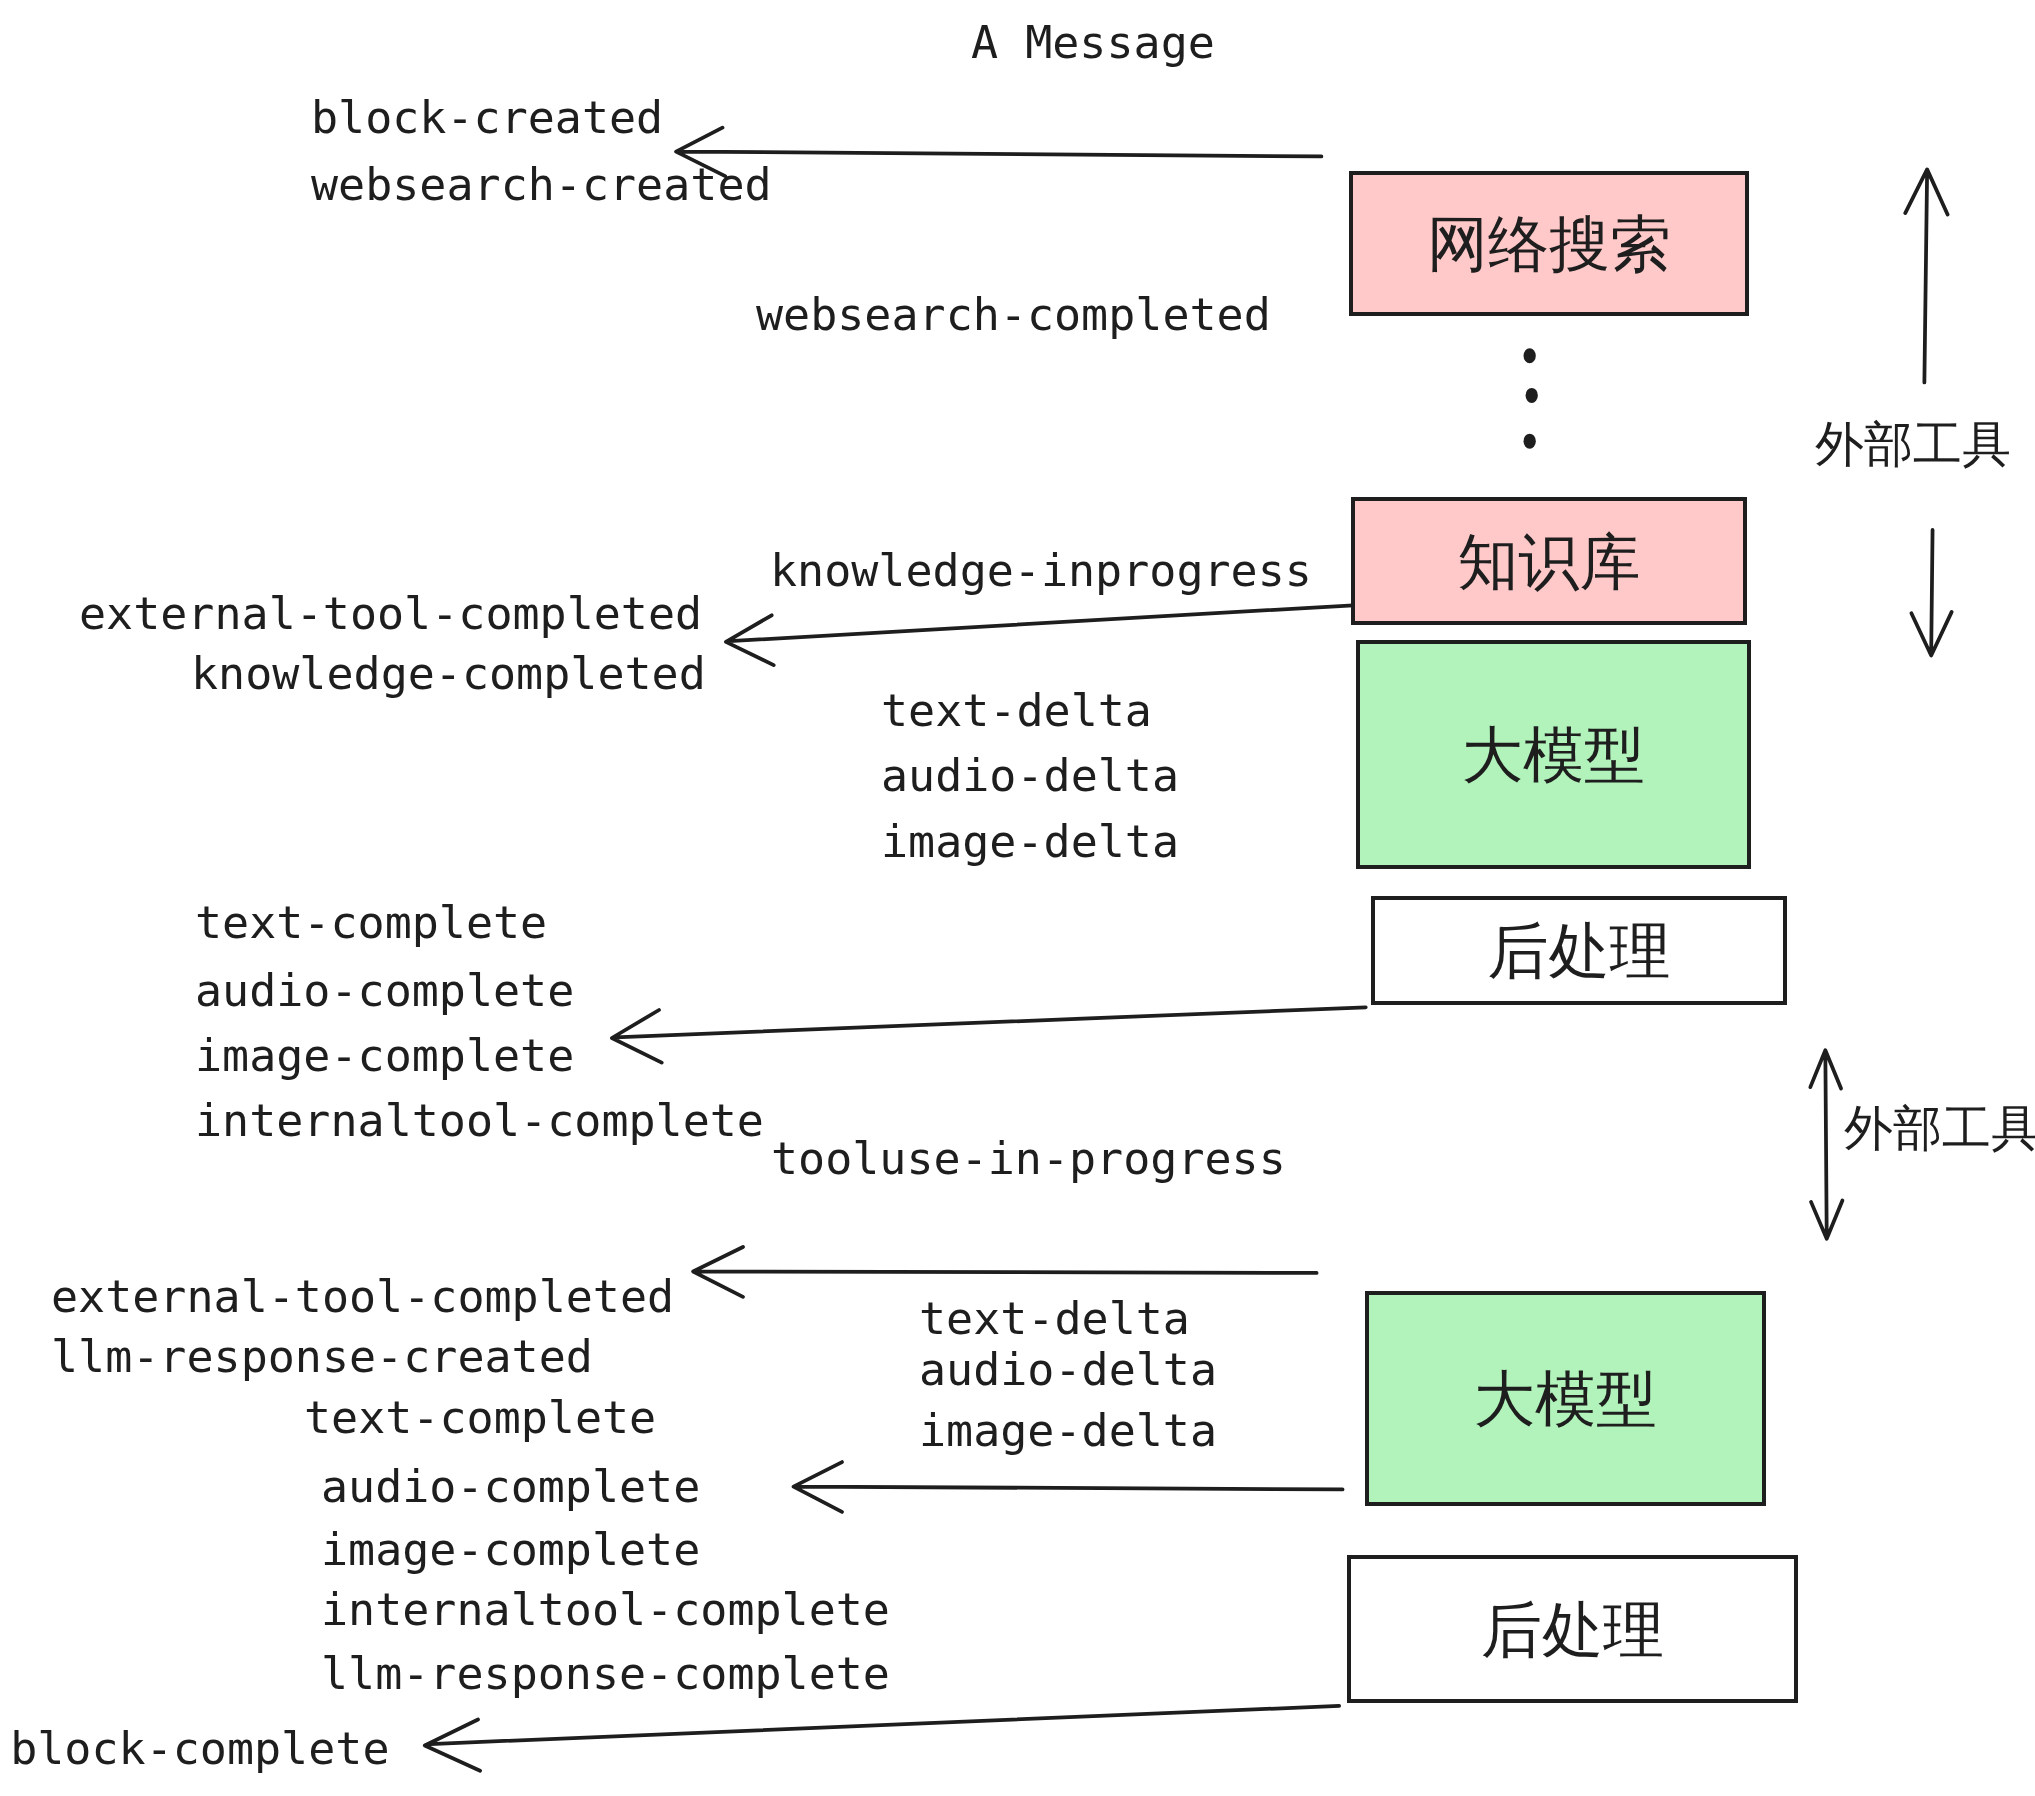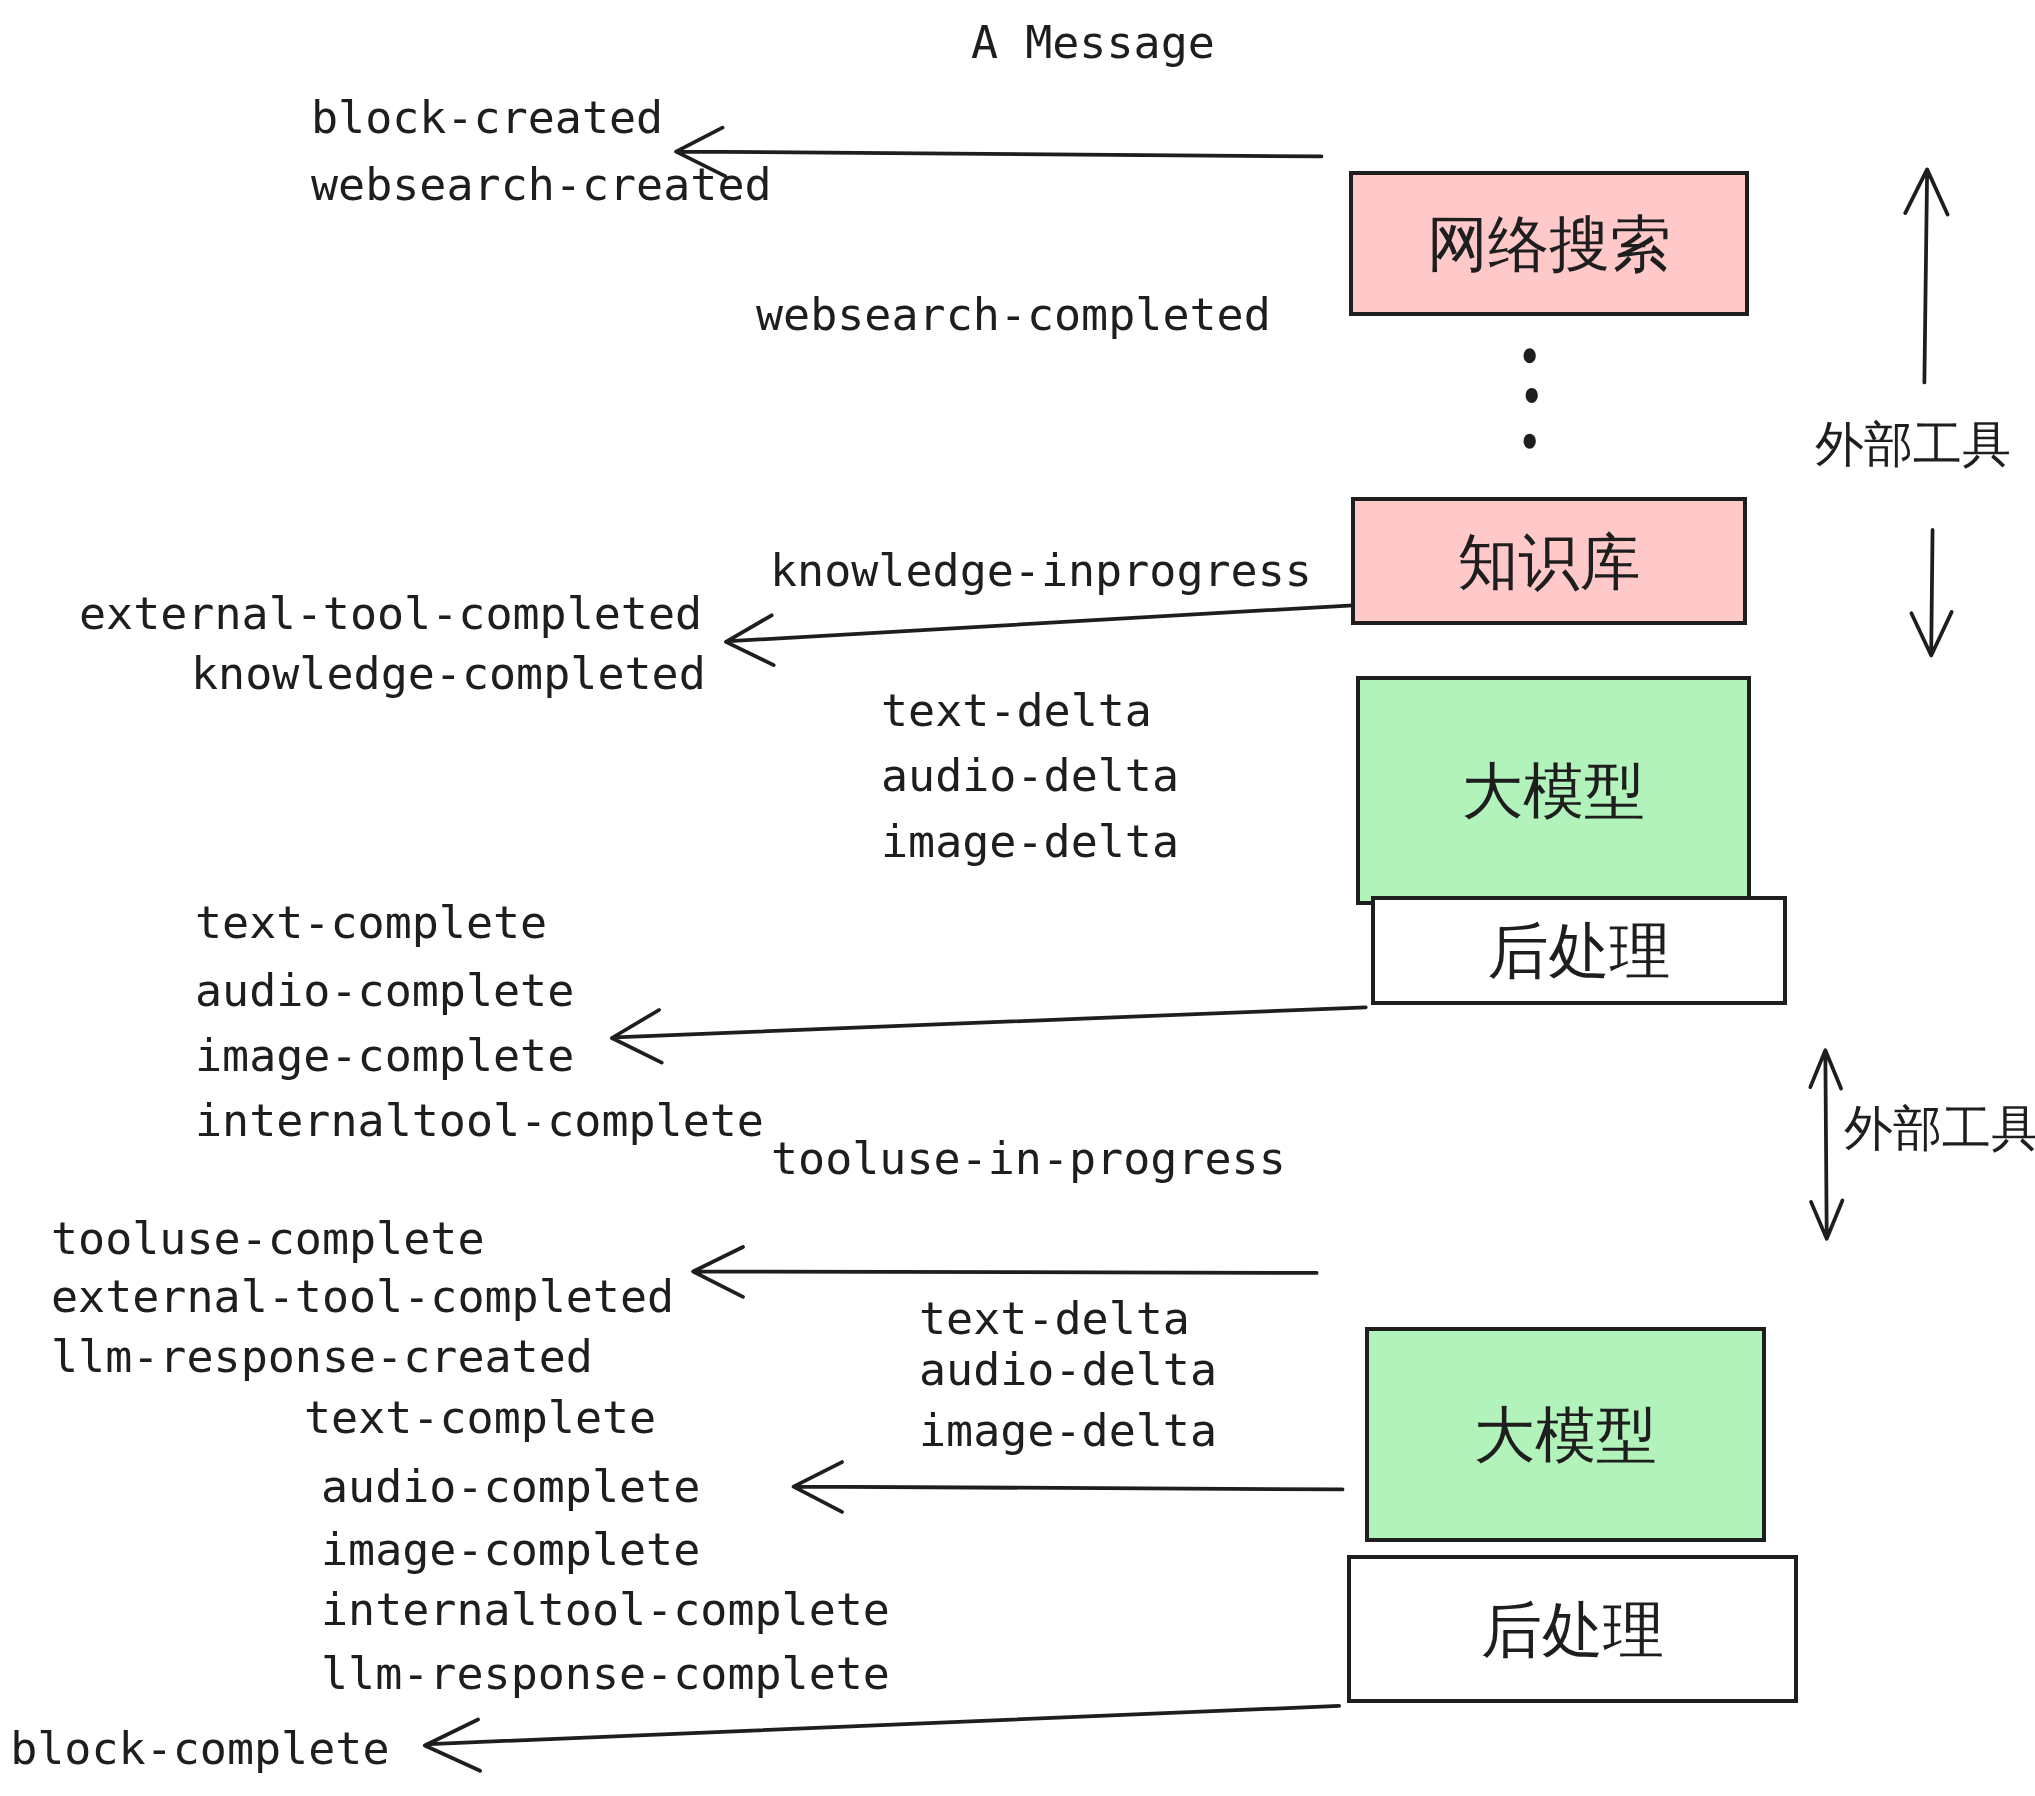--- a/index.html
+++ b/index.html
@@ -20,21 +20,21 @@
     line-height:1;
   }
   .title { font-size:45px; }
   .box {
     position:absolute;
     box-sizing:border-box;
     border:4.1px solid var(--stroke,#1e1e1e);
     display:flex; align-items:center; justify-content:center;
   }
   .box.pink   { background:var(--pink,#ffc9c9); }
-  .box.green  { background:var(--green,#b2f2bb);margin-top:36px; }
+  .box.green  { background:var(--green,#b2f2bb); }
   .box.yellow { background:var(--yellow,#ffec99); }
   .box.white  { background:var(--white,#ffffff); }
   .cjk {
     font-family:"DejaVu Sans", "Liberation Sans", sans-serif;
     font-size:61px;
     color:var(--stroke,#1e1e1e);
     white-space:nowrap;
     line-height:1;
   }
   .mono-box-label {
@@ -138,21 +138,20 @@
   <div class="lbl" style="left:881px; top:710px">text-delta</div>
   <div class="lbl" style="left:881px; top:775px">audio-delta</div>
   <div class="lbl" style="left:881px; top:841px">image-delta</div>
 
   <div class="lbl" style="left:195px;  top:922px">text-complete</div>
   <div class="lbl" style="left:195px;  top:990px">audio-complete</div>
   <div class="lbl" style="left:195px;  top:1055px">image-complete</div>
   <div class="lbl" style="left:195px;  top:1120px">internaltool-complete</div>
 
   <div class="lbl" style="left:771px; top:1158px">tooluse-in-progress</div>
-  <div class="lbl" style="left:51px;   top:1238px">tooluse-complete</div>
   <div class="lbl" style="left:51px;   top:1296px">external-tool-completed</div>
   <div class="lbl" style="left:51px;   top:1356px">llm-response-created</div>
   <div class="lbl" style="left:304px;  top:1417px">text-complete</div>
 
   <div class="lbl" style="left:919px; top:1318px">text-delta</div>
   <div class="lbl" style="left:919px; top:1369px">audio-delta</div>
   <div class="lbl" style="left:919px; top:1430px">image-delta</div>
 
   <div class="lbl" style="left:321px;  top:1486px">audio-complete</div>
   <div class="lbl" style="left:321px;  top:1549px">image-complete</div>

